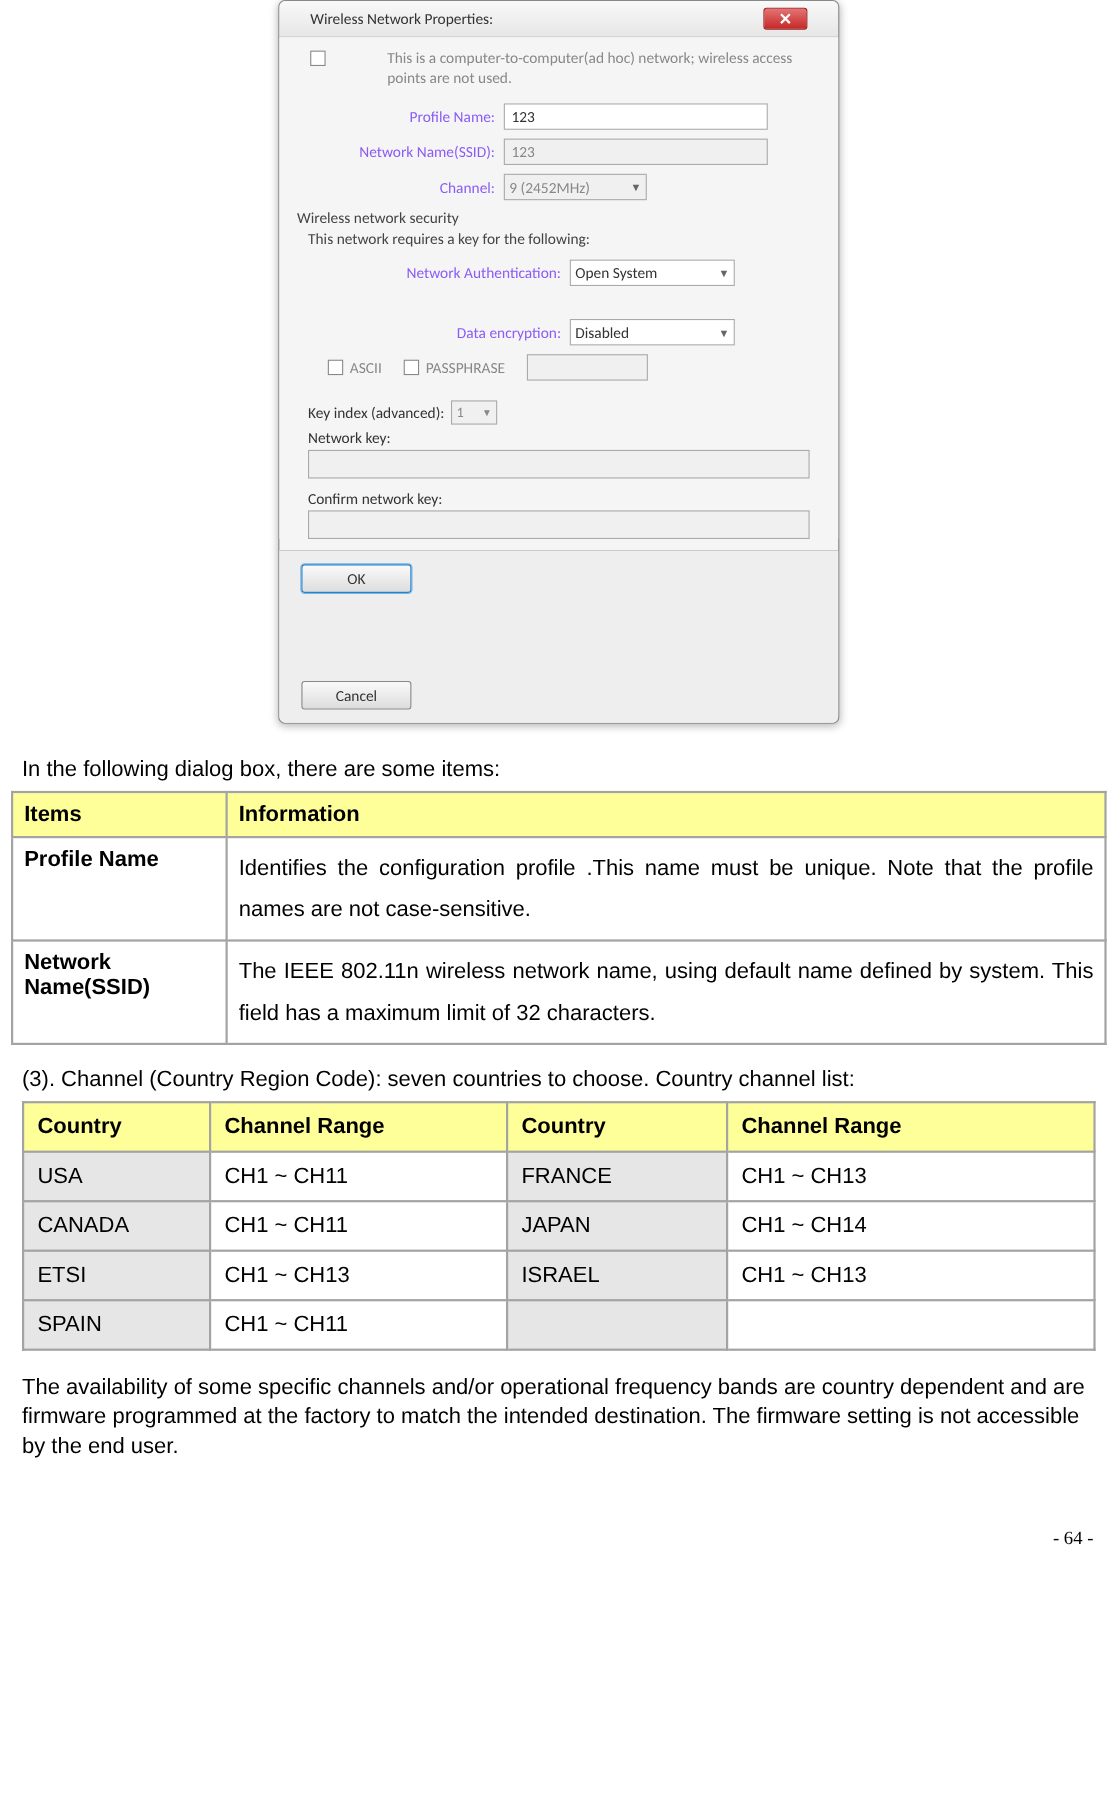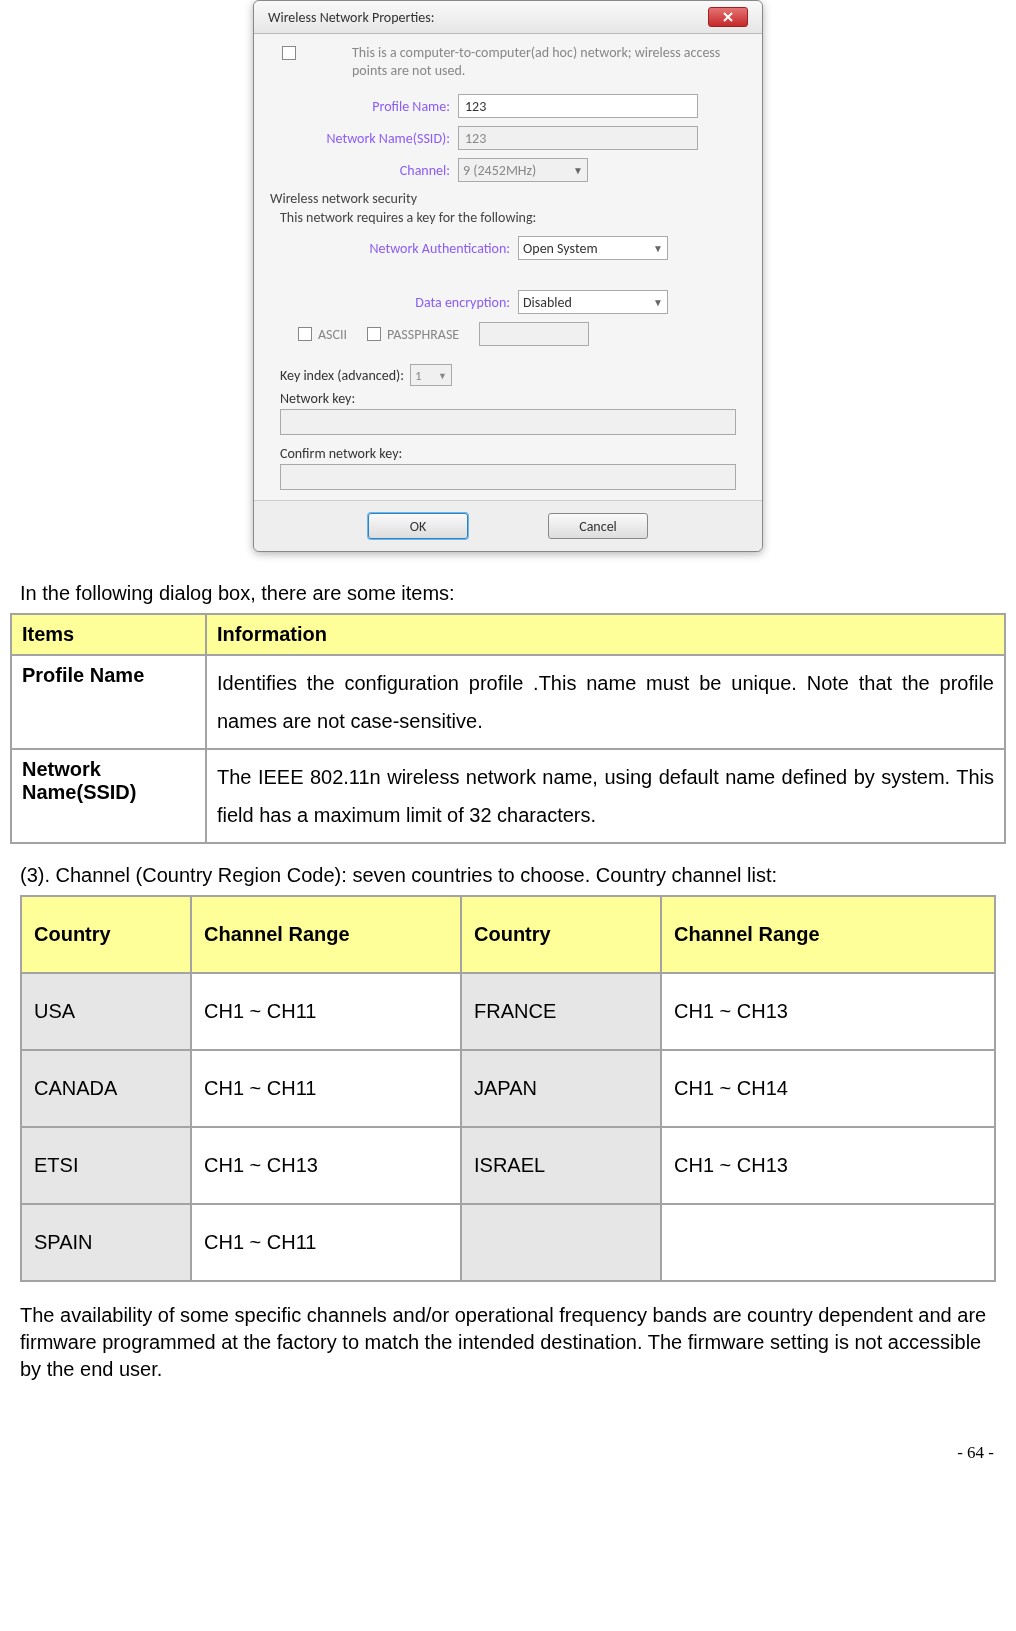--- a/index.html
+++ b/index.html
@@ -45,21 +45,21 @@
     border-radius: 6px;
     background: #f5f5f5;
     font-size: 14px;
     font-family: Calibri, Arial, sans-serif;
     color: #333;
     box-shadow: 0 2px 8px rgba(0,0,0,0.3);
   }
   .dialog-title {
     background: linear-gradient(#f9f9f9,#e6e6e6);
     border-bottom: 1px solid #bbb;
-    padding: 6px 14px;
+    padding: 6px 28px;
     font-size: 14px;
     display: flex;
     justify-content: space-between;
     align-items: center;
     border-radius: 6px 6px 0 0;
   }
   .close-btn {
     background: linear-gradient(#e57373,#c62828);
     border: 1px solid #a02020;
     border-radius: 3px;
@@ -170,20 +170,21 @@
     border:1px solid #aaa; background:#f0f0f0; height:26px;
   }
   .dialog-buttons {
     background:#eee;
     border-top:1px solid #ccc;
     padding:12px 20px;
     display:flex;
     justify-content:center;
     gap:80px;
     border-radius:0 0 6px 6px;
+    flex-direction:column;
   }
   .btn {
     width:100px; height:26px;
     border:1px solid #888; border-radius:3px;
     display:flex; align-items:center; justify-content:center;
     font-size:14px;
     background:linear-gradient(#fafafa,#ddd);
   }
   .btn.ok {
     border-color:#2d82c5;
@@ -220,21 +221,21 @@
   .tbl1 .info {
     line-height: 1.9;
     text-align: justify;
   }
   .tbl2 {
     width: 976px;
   }
   .tbl2 .graycell {
     background: #e6e6e6;
   }
-  .tbl2 td, .tbl2 th { padding: 26px 12px; margin-top: 44px; }
+  .tbl2 td, .tbl2 th { padding: 10px 12px; margin-top: 44px; }
   .tbl2 .c1 { width: 170px; }
   .tbl2 .c2 { width: 270px; }
   .tbl2 .c3 { width: 200px; }
 
   .avail-note {
     font-size:20px;
     margin: 0 10px 40px;
     line-height:1.35;
   }
 

